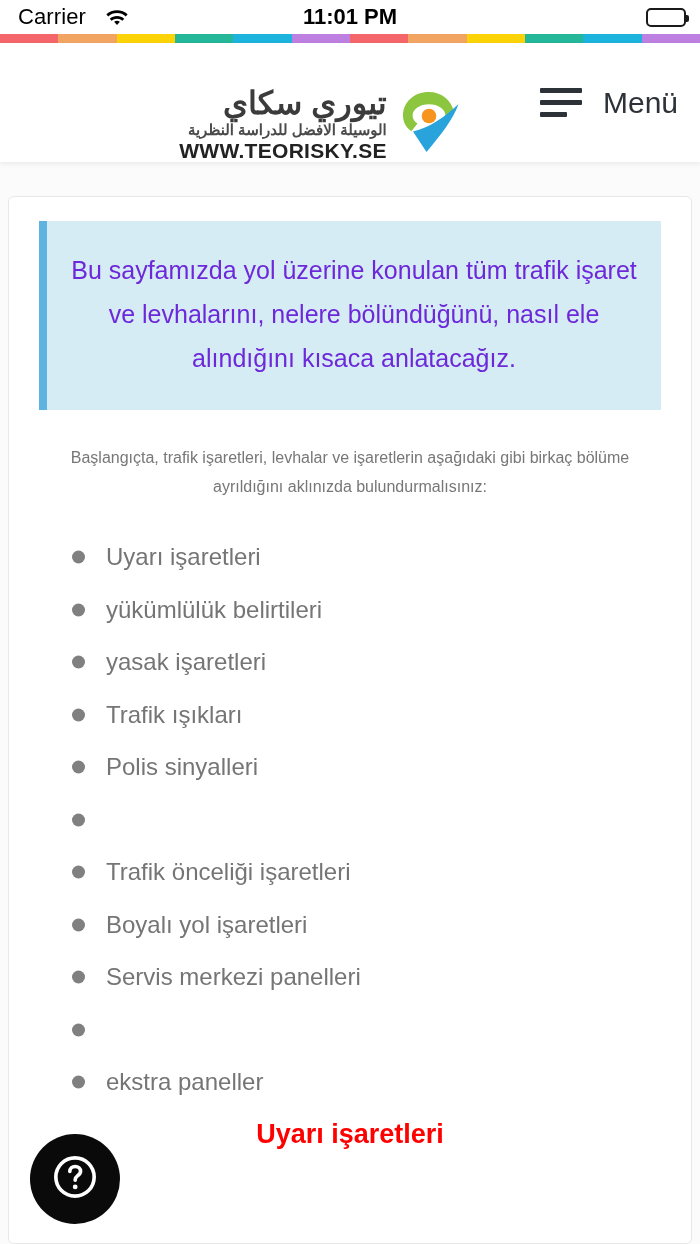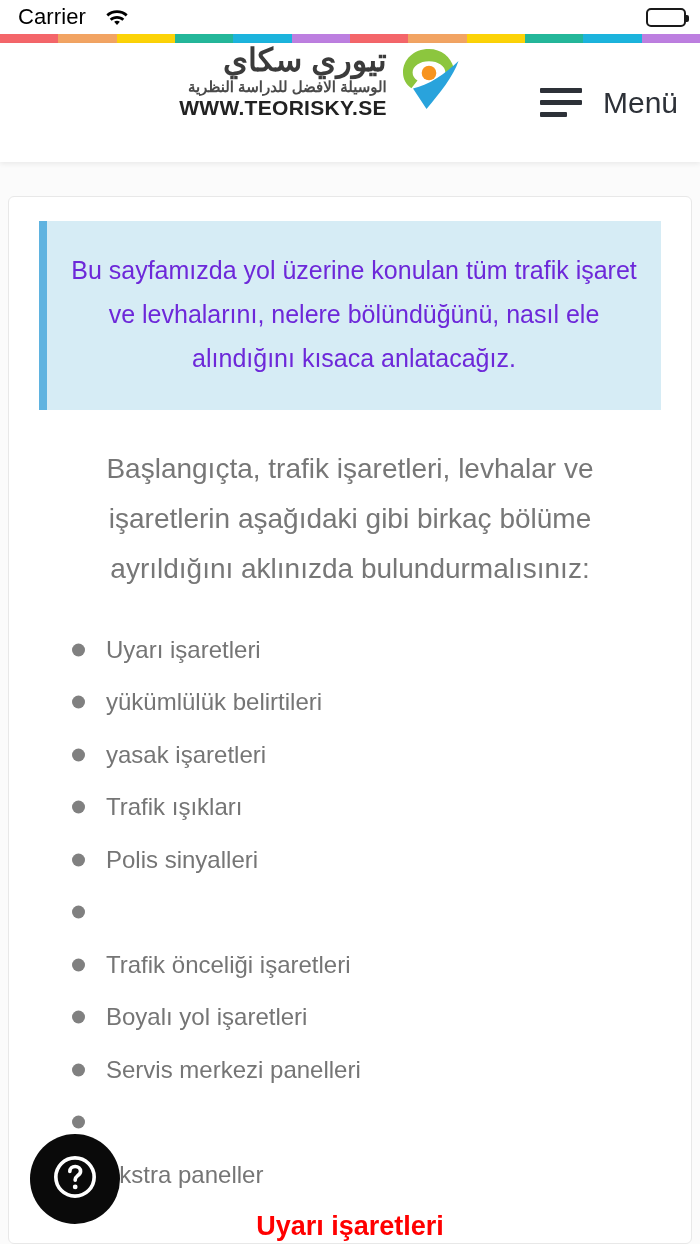--- a/index.html
+++ b/index.html
@@ -27,21 +27,21 @@
   .battery-cap{ position:absolute; right:-5px; top:5px; width:3px; height:7px; background:#1a1a1a; border-radius:0 2px 2px 0; }
 
   
   .stripe{ display:flex; width:100%; height:9px; }
   .stripe span{ flex:1 0 auto; height:100%; }
 
   
   .siteheader{
     position:relative; height:119px; width:100%;
     background:#ffffff;
-    display:flex; align-items:flex-start; justify-content:center;
+    display:flex; align-items:flex-end; justify-content:center;
     box-shadow:0 2px 5px rgba(0,0,0,0.07);
     z-index:5;
   }
   .logo-wrap{ display:flex; align-items:center; gap:6px; transform:translateX(-28px); }
   .logo-text{ text-align:right; line-height:1; }
   .logo-ar1{ font-size:32px; font-weight:bold; color:#3b3b3b; direction:rtl; letter-spacing:1px; }
   .logo-ar2{ font-size:15px; font-weight:bold; color:#4a4a4a; direction:rtl; margin-top:3px; }
   .logo-url{ font-size:21px; font-weight:bold; color:#222; margin-top:3px; letter-spacing:0.3px; }
   .logo-mark{ width:72px; height:72px; }
 
@@ -65,21 +65,21 @@
 
   .callout{
     background:#d6ecf5; border-left:8px solid #5fb3e0;
     padding:28px 24px 30px 24px; margin-bottom:34px;
   }
   .callout p{
     color:#6d28d9; font-size:25px; line-height:1.75; text-align:center;
   }
 
   .lead{
-    color:#777777; font-size:28px; line-height:1.78; text-align:center;
+    color:#777777; font-size:16px; line-height:1.78; text-align:center;
     margin:0 6px 30px 6px;
   }
 
   .bullets{ list-style:none; padding-left:24px; }
   .bullets li{
     position:relative; color:#757575; font-size:24px;
     padding-left:43px; height:52.5px; line-height:52.5px;
   }
   .bullets li .dot{
     position:absolute; left:9px; top:50%; transform:translateY(-50%);
@@ -109,20 +109,21 @@
     <div class="sb-left">
       <span class="sb-carrier">Carrier</span>
       <span>
         <svg class="wifi" viewBox="0 0 24 18" aria-hidden="true">
           <path d="M12 17.2 L8.9 13.6 C10.6 12.2 13.4 12.2 15.1 13.6 Z" fill="#000"></path>
           <path d="M12 10.4c-2.2 0-4.3.8-5.9 2.2l-2-2.3C6.2 8.4 9 7.3 12 7.3s5.8 1.1 7.9 3l-2 2.3c-1.6-1.4-3.7-2.2-5.9-2.2z" fill="#000"></path>
           <path d="M12 4.2c-3.6 0-7 1.3-9.6 3.6L0.4 5.5C3.5 2.7 7.6 1.1 12 1.1s8.5 1.6 11.6 4.4l-2 2.3C19 5.5 15.6 4.2 12 4.2z" fill="#000"></path>
         </svg>
       </span>
     </div>
+    <div class="sb-center">11:01 PM</div>
     <div class="sb-right">
       <span class="battery">
         <span class="battery-fill"></span>
         <span class="battery-cap"></span>
       </span>
     </div>
   </div>
 
   <div class="stripe">
       <span style="background: rgb(244, 102, 106);"></span>

